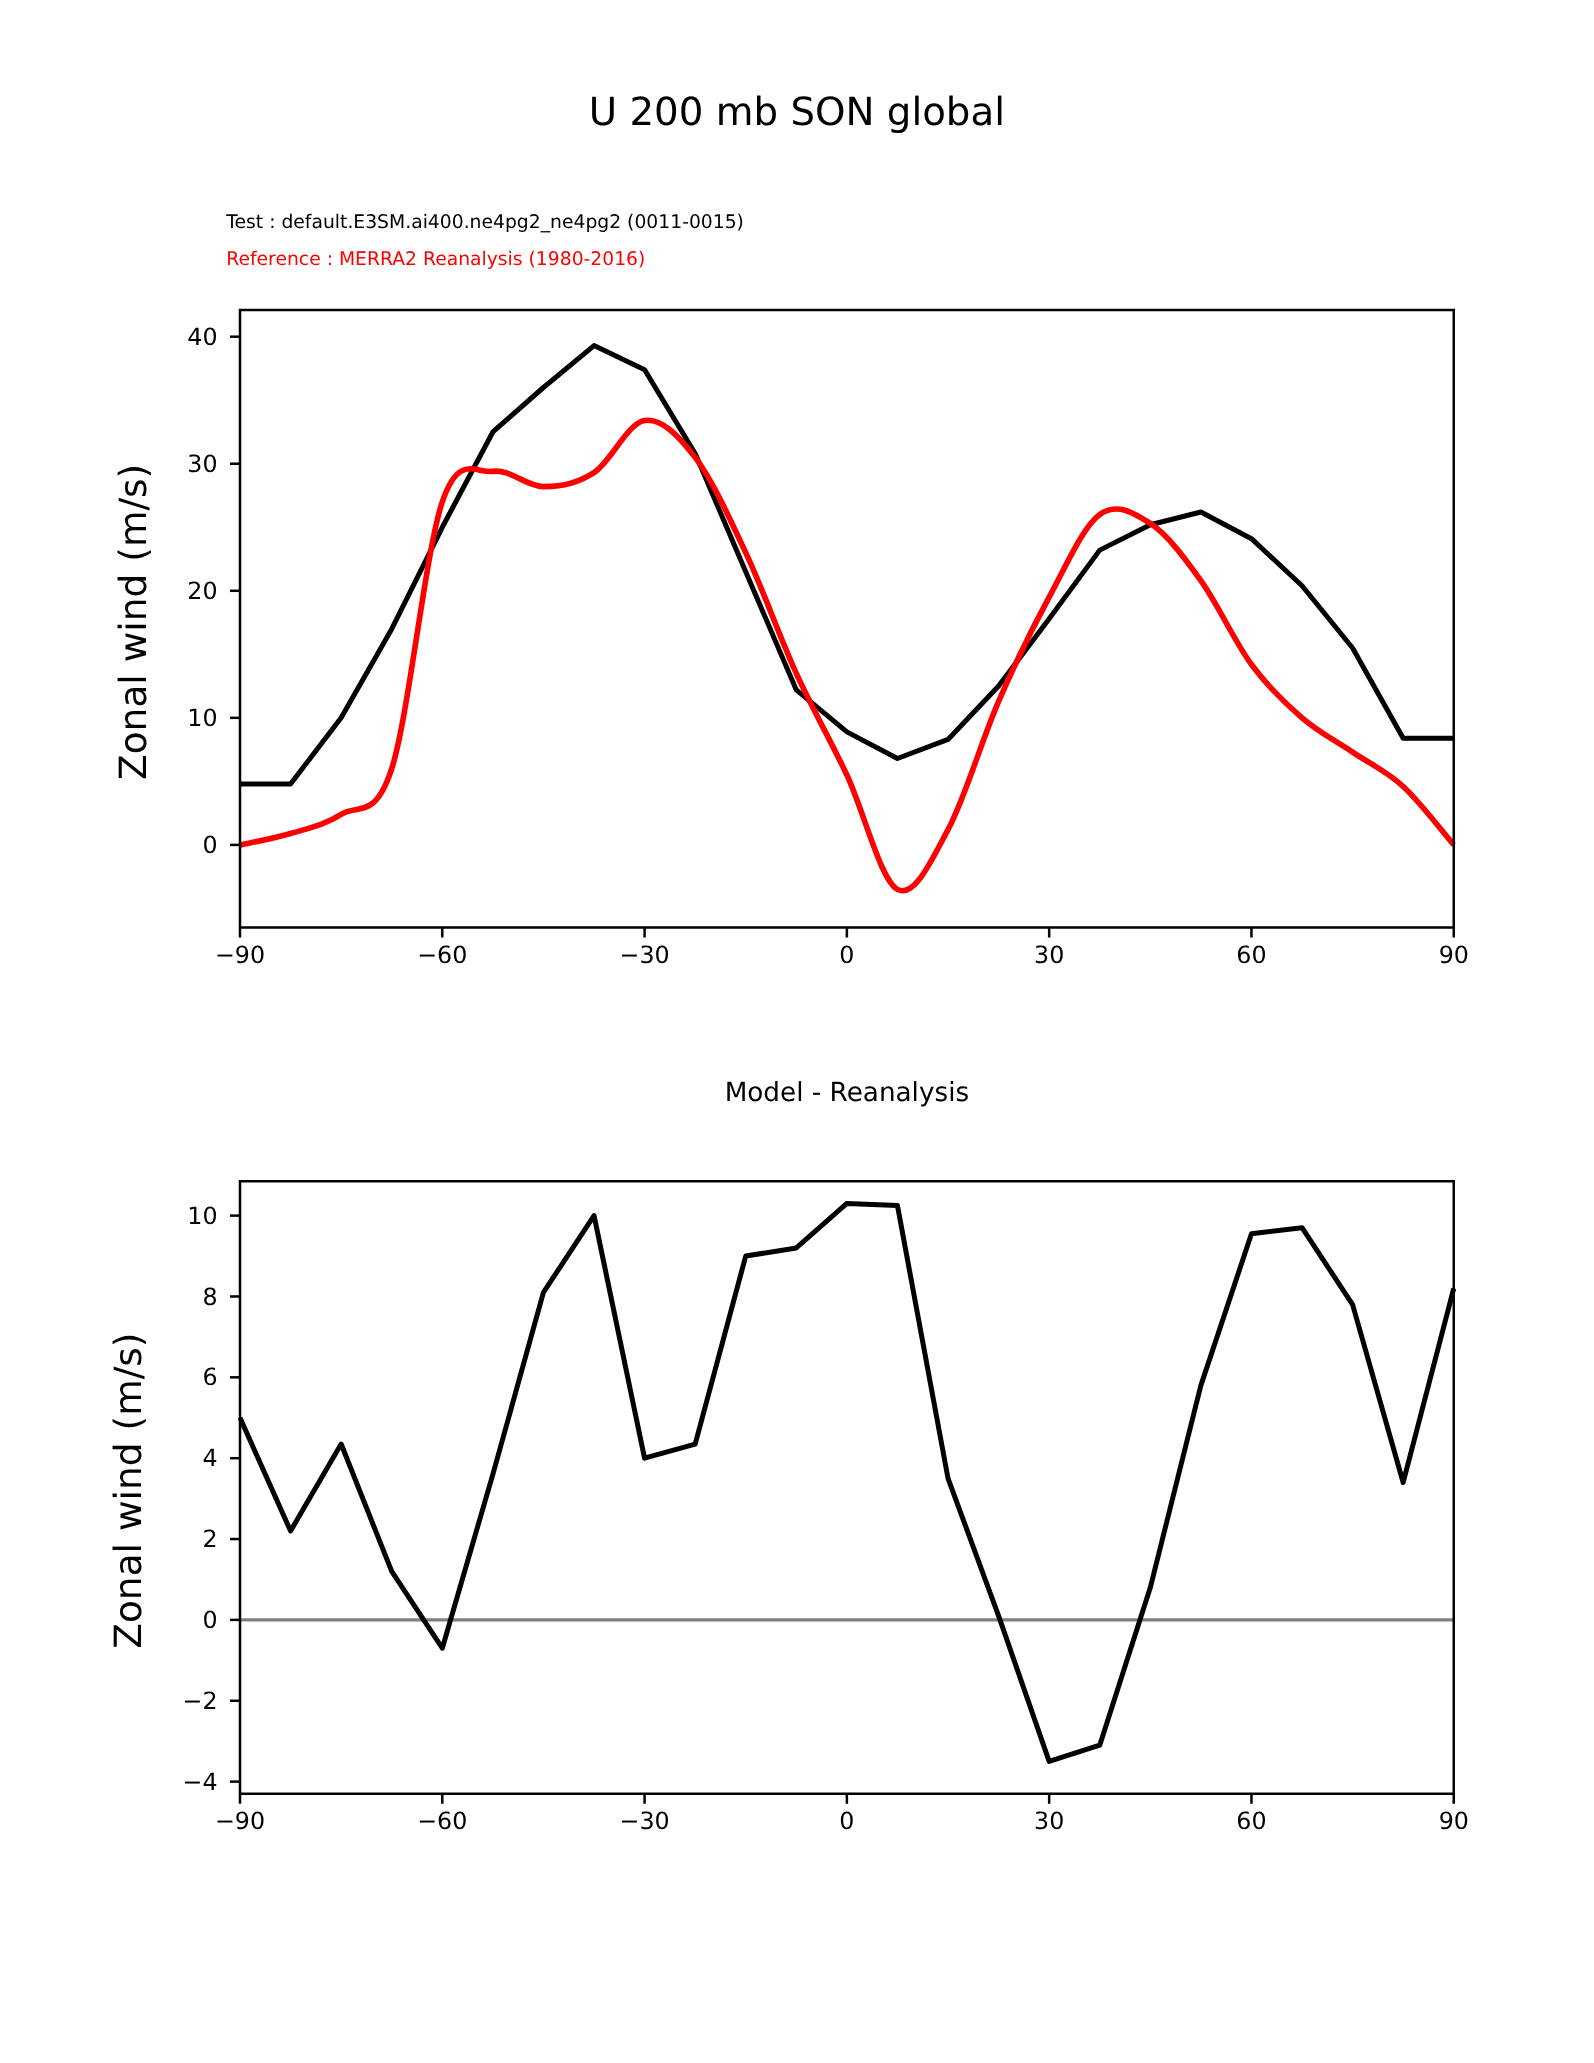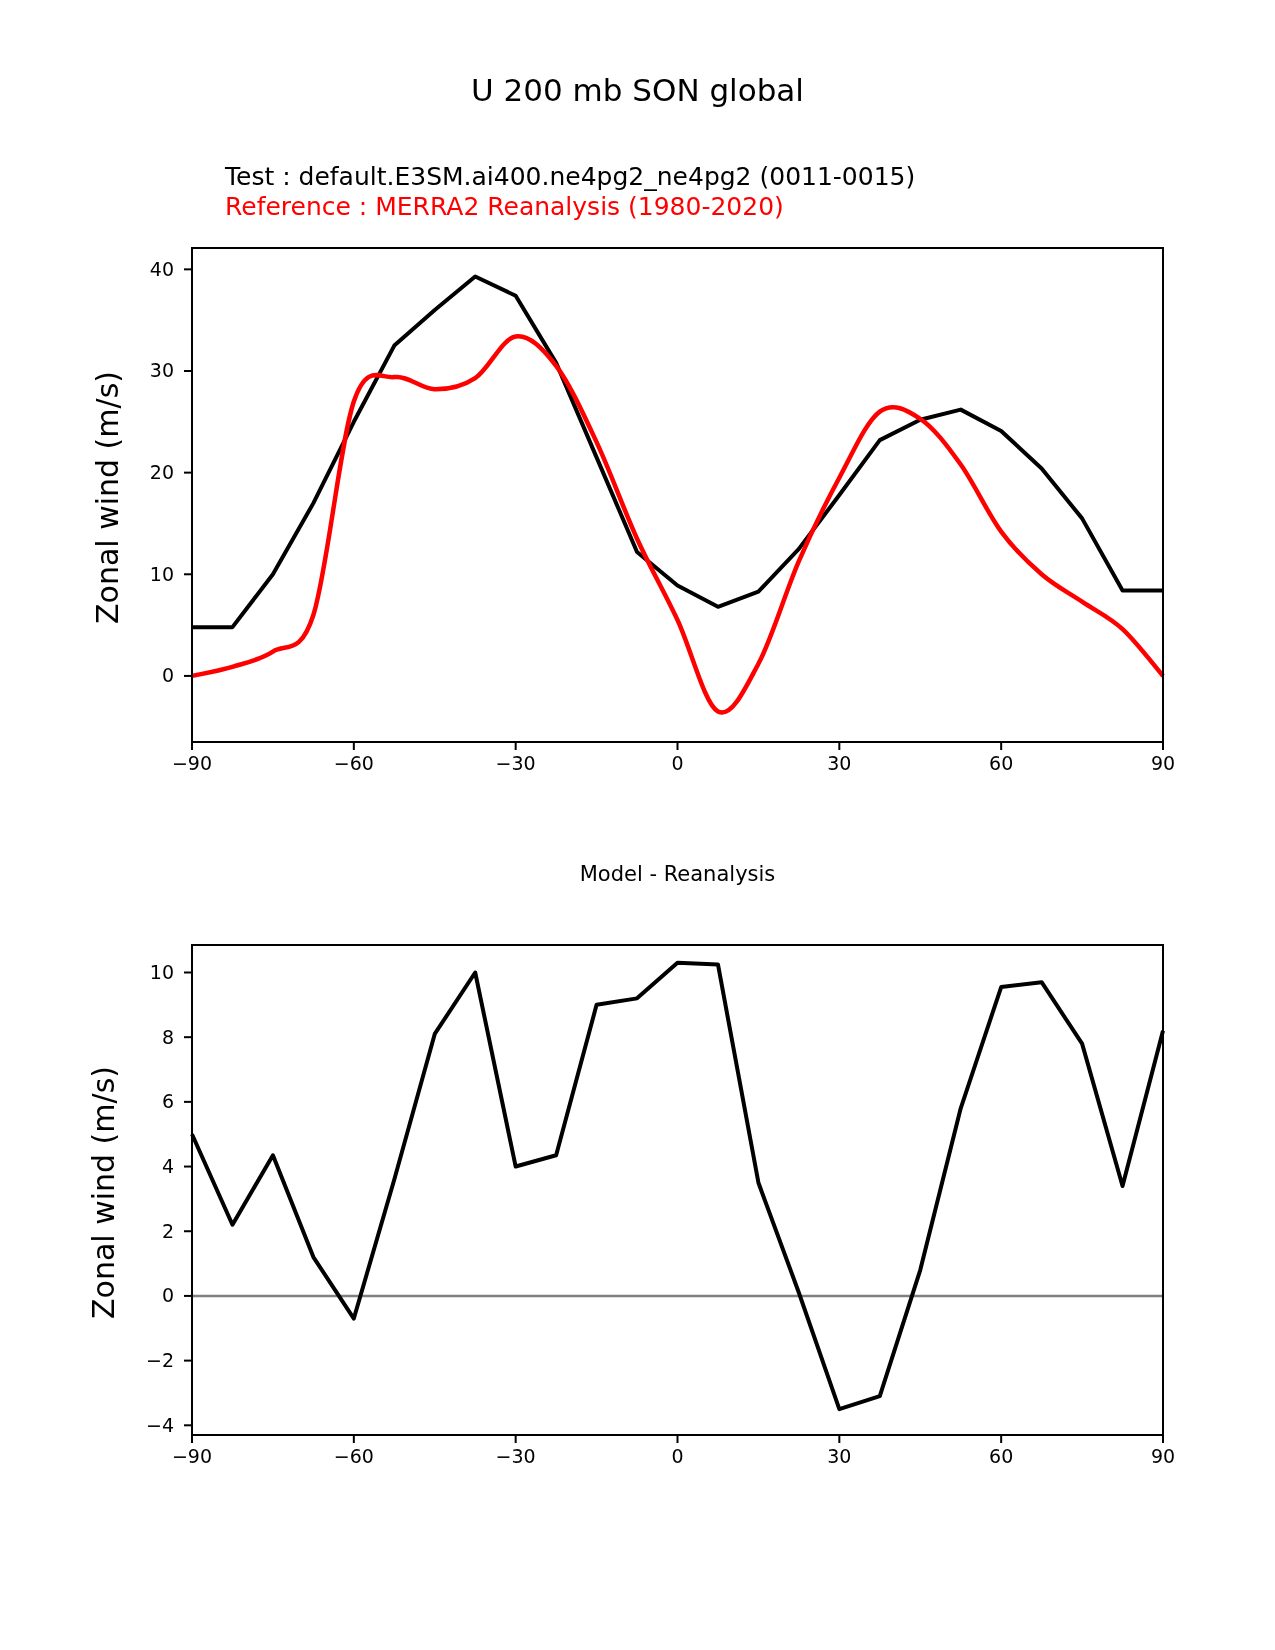--- a/index.html
+++ b/index.html
@@ -8,21 +8,21 @@
     width:1275px;height:1650px;
     background:#ffffff;
     font-family:"DejaVu Sans", sans-serif;
     overflow:hidden;
   }
   .suptitle{
     position:absolute;left:0;top:72px;width:1275px;
     text-align:center;font-size:31px;color:#000000;
   }
   .legend-block{position:absolute;left:181px;top:162px;}
-  .legend-line{font-size:25px;line-height:30px;white-space:nowrap;margin-left:44px;}
+  .legend-line{font-size:15px;line-height:30px;white-space:nowrap;}
   .legend-test{color:#000000;}
   .legend-ref{color:#ff0000;}
   .ylabel{
     position:absolute;width:440px;text-align:center;
     font-size:30px;color:#000000;
     transform:rotate(-90deg);
   }
   .ylabel-top{left:-113px;top:480px;}
   .ylabel-bottom{left:-117px;top:1175px;}
   .bottom-title{
@@ -33,21 +33,21 @@
   .tick-label{font-family:"DejaVu Sans", sans-serif;}
 </style>
 </head>
 <body>
 
 <div class="figure">
   <div class="suptitle">U 200 mb SON global</div>
 
   <div class="legend-block">
     <div class="legend-line legend-test">Test : default.E3SM.ai400.ne4pg2_ne4pg2 (0011-0015)</div>
-    <div class="legend-line legend-ref">Reference : MERRA2 Reanalysis (1980-2020)</div>
+    <div class="legend-line legend-ref">Reference : MERRA2 Reanalysis (1980-2016)</div>
   </div>
 
   <div class="ylabel ylabel-top">Zonal wind (m/s)</div>
   <div class="bottom-title">Model - Reanalysis</div>
   <div class="ylabel ylabel-bottom">Zonal wind (m/s)</div>
 
   <svg class="charts" width="1275" height="1650">
       <path d="M 192.00,627.14 L 232.46,627.14 L 272.92,574.28 L 313.38,503.13 L 353.83,421.81 L 394.29,345.58 L 434.75,310.00 L 475.21,276.46 L 515.67,295.77 L 556.13,362.86 L 596.58,457.39 L 637.04,551.92 L 677.50,585.47 L 717.96,606.81 L 758.42,591.56 L 798.88,548.87 L 839.33,495.00 L 879.79,440.11 L 920.25,419.78 L 960.71,409.62 L 1001.17,430.96 L 1041.63,468.57 L 1082.08,518.38 L 1122.54,590.55 L 1163.00,590.55" fill="none" stroke="#000000" stroke-width="4" stroke-linejoin="round" stroke-linecap="butt"></path>
       <path d="M 192,675.9300411522634 C 198.74,674.41 218.97,670.85 232.46,666.78 C 245.94,662.72 259.43,660.17 272.92,651.53 C 286.40,642.90 299.89,656.62 313.38,614.94 C 326.86,573.27 340.35,441.13 353.83,401.49 C 367.32,361.84 380.81,379.12 394.29,377.09 C 407.78,375.06 421.26,389.12 434.75,389.29 C 448.24,389.46 461.72,386.92 475.21,378.11 C 488.69,369.30 502.18,338.47 515.67,336.43 C 529.15,334.40 542.64,348.29 556.13,365.91 C 569.61,383.53 583.10,413.34 596.58,442.14 C 610.07,470.94 623.56,509.06 637.04,538.71 C 650.53,568.35 664.01,591.22 677.50,620.02 C 690.99,648.82 704.47,704.22 717.96,711.51 C 731.44,718.79 744.93,688.81 758.42,663.73 C 771.90,638.66 785.39,592.07 798.88,561.07 C 812.36,530.07 825.85,502.62 839.33,477.72 C 852.82,452.82 866.31,421.48 879.79,411.65 C 893.28,401.82 906.76,409.96 920.25,418.77 C 933.74,427.57 947.22,445.70 960.71,464.51 C 974.19,483.31 987.68,513.30 1001.17,531.59 C 1014.65,549.89 1028.14,562.59 1041.63,574.28 C 1055.11,585.97 1068.60,592.58 1082.08,601.73 C 1095.57,610.88 1109.06,616.81 1122.54,629.17 C 1136.03,641.54 1156.26,668.14 1163.00,675.93" fill="none" stroke="#ff0000" stroke-width="4.5" stroke-linejoin="round" stroke-linecap="butt"></path>
       <rect x="192" y="248" width="971" height="494" fill="none" stroke="#000000" stroke-width="2"></rect>

